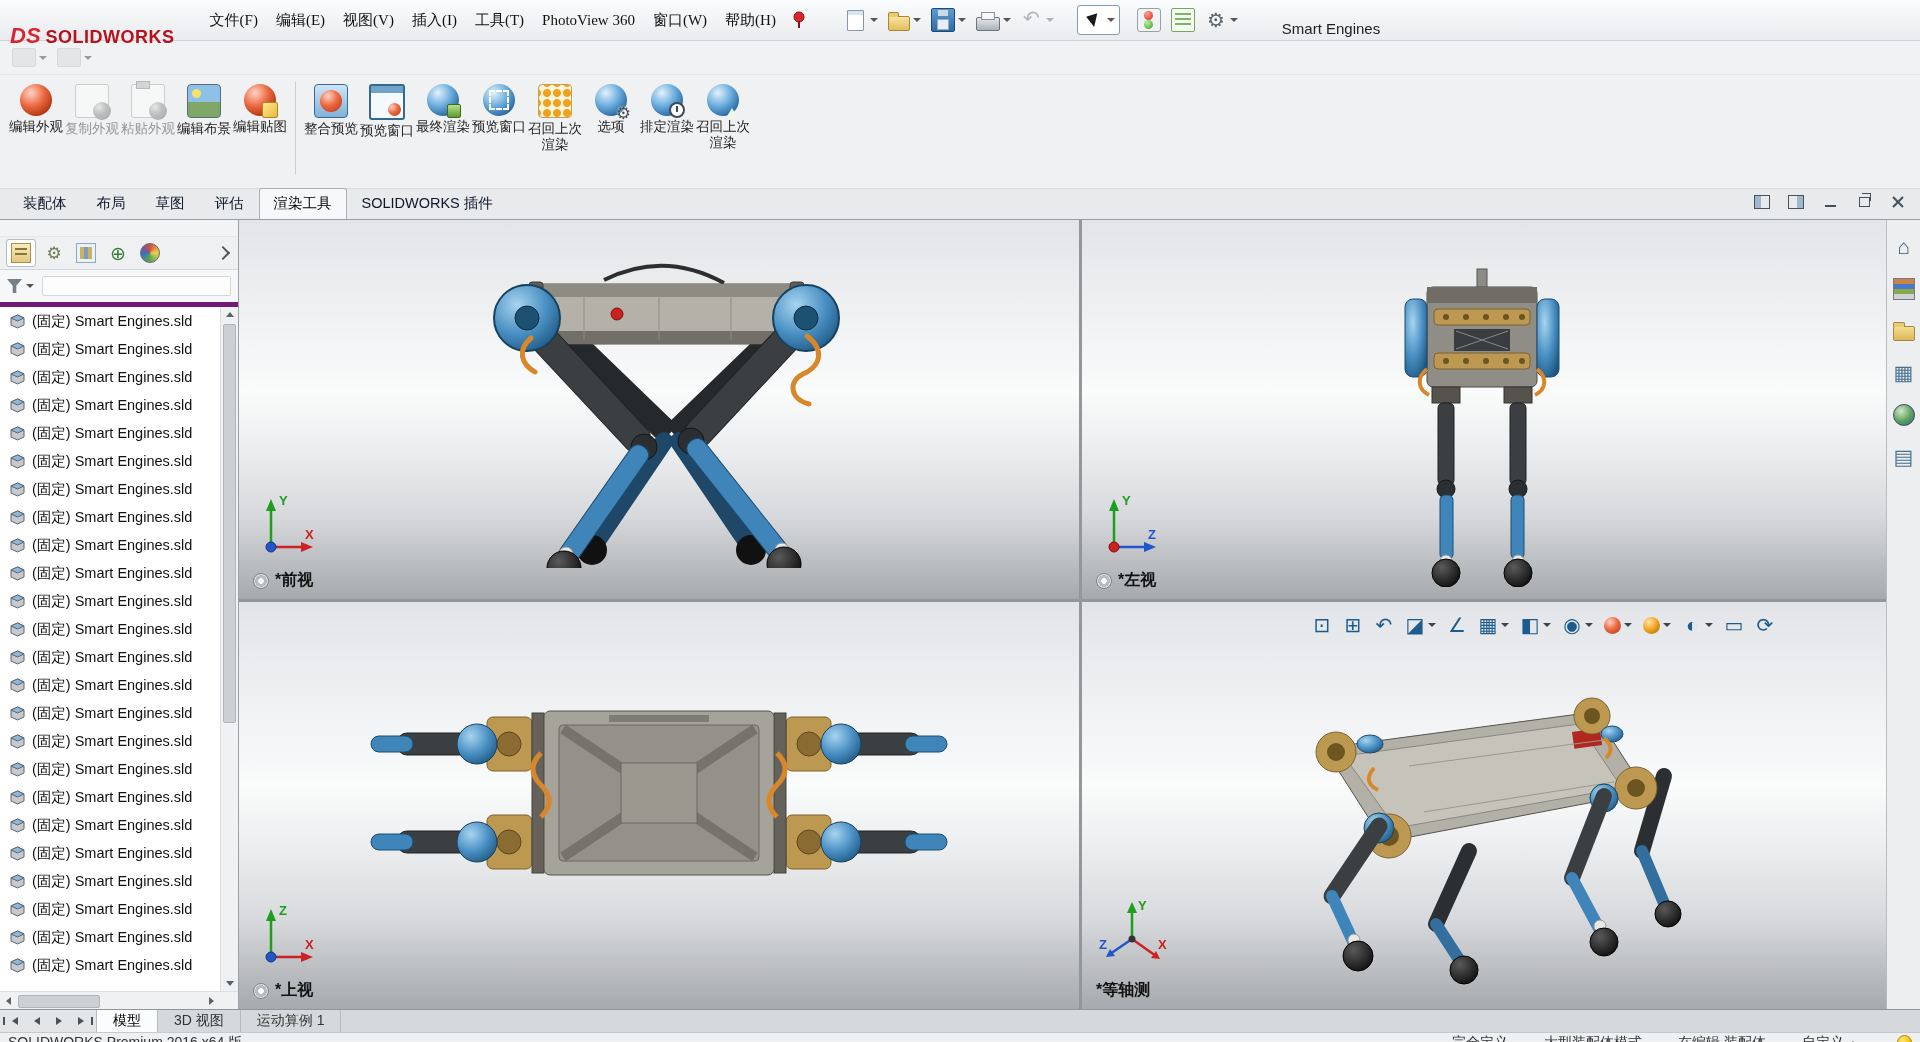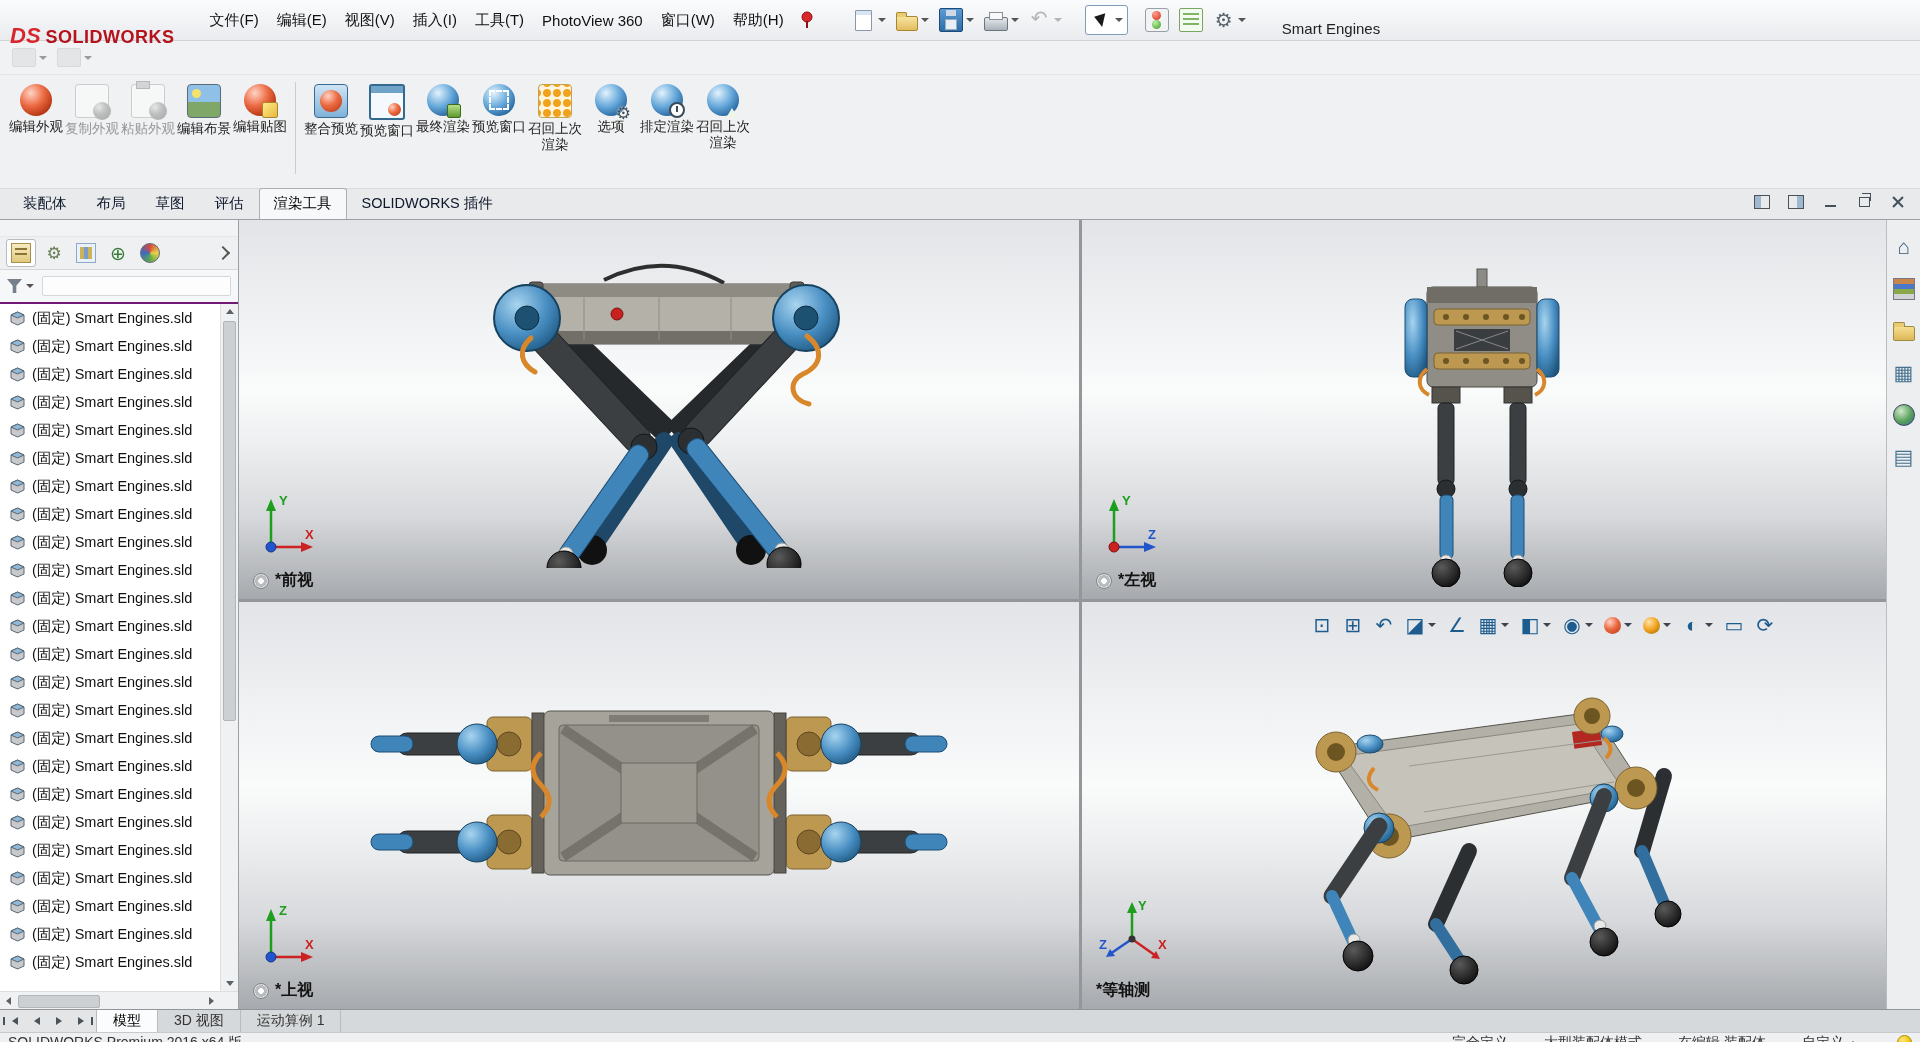--- a/index.html
+++ b/index.html
@@ -8,21 +8,21 @@
 
   
   .caret{width:0;height:0;border-left:4px solid transparent;border-right:4px solid transparent;border-top:4px solid #555;display:inline-block;}
   .caret-up{width:0;height:0;border-left:4px solid transparent;border-right:4px solid transparent;border-bottom:4px solid #555;display:inline-block;}
 
   
   .titlebar{height:40px;flex:0 0 40px;display:flex;align-items:center;background:linear-gradient(#fbfcfd,#e9ebee);border-bottom:1px solid #cfd3d7;position:relative;padding:0 10px;}
   .logo{display:flex;align-items:baseline;gap:5px;margin-right:26px;}
   .logo-ds{color:#d8262c;font-weight:bold;font-style:italic;font-size:22px;margin-top:32px;}
   .logo-text{color:#b5121b;font-weight:bold;font-size:18px;letter-spacing:.5px;}
-  .menus{display:flex;align-items:center;}
+  .menus{display:flex;align-items:center;font-family:Liberation Serif, serif;}
   .menu{padding:6px 9px;font-size:15px;color:#111;border-radius:2px;}
   .pin{margin:0 10px 0 6px;}
   .qtoolbar{display:flex;align-items:center;margin-left:22px;}
   .qbtn{display:flex;align-items:center;gap:3px;padding:3px 4px;border:1px solid transparent;border-radius:3px;}
   .qbtn.disabled{opacity:.4;}
   .qbtn.active{background:#fff;border-color:#7f9db9;}
   .qbtn.i-select-tool{margin-left:18px;}
   .qbtn.i-rebuild{margin-left:12px;}
   .qicon{width:22px;height:22px;position:relative;display:block;}
   .i-new-document .qicon{background:#fff;border:1px solid #8a97a8;width:15px;height:19px;margin:1px 3px;border-radius:1px;box-shadow:inset 0 4px 0 #d7e4f2;}
@@ -128,21 +128,21 @@
   .i-featuremanager-tree-icon .fm-ticon::after{content:"";position:absolute;inset:4px 3px;background:repeating-linear-gradient(#8a7435 0 2px,transparent 2px 5px);}
   .i-propertymanager-icon .fm-ticon::before{content:"⚙";font-size:17px;color:#6a7d52;}
   .i-configurationmanager-icon .fm-ticon{background:#eaf1f9;border:1px solid #8fa8c8;box-sizing:border-box;}
   .i-configurationmanager-icon .fm-ticon::after{content:"";position:absolute;inset:3px;background:repeating-linear-gradient(90deg,#ccb25a 0 4px,#7a9cc8 4px 8px);}
   .i-dimxpertmanager-icon .fm-ticon::before{content:"⊕";font-size:19px;color:#3a7d3a;}
   .i-displaymanager-icon .fm-ticon{border-radius:50%;background:conic-gradient(#d84a3a,#e8d24a,#5aa84a,#3a6ac8,#d84a3a);border:1px solid #667;box-sizing:border-box;}
   .fm-chevron{width:8px;height:8px;border-right:2px solid #555;border-top:2px solid #555;transform:rotate(45deg);margin-right:4px;}
   .fm-filter{height:28px;display:flex;align-items:center;padding:2px 7px;gap:4px;background:#f6f7f8;}
   .funnel{width:15px;height:14px;background:#76808a;clip-path:polygon(0 0,100% 0,62% 48%,62% 100%,38% 100%,38% 48%);}
   .filter-box{flex:1;height:18px;border:1px solid #d5d8da;background:#fdfdfe;border-radius:2px;margin-left:4px;}
-  .tree{flex:1;background:#fff;border-top:2px solid #701a75;position:relative;overflow:hidden;}
+  .tree{flex:1;background:#fff;border-top:5px solid #701a75;position:relative;overflow:hidden;}
   .tree-list{position:absolute;inset:0 18px 0 0;overflow:hidden;}
   .tree-row{height:28px;display:flex;align-items:center;gap:6px;padding-left:9px;font-size:14.5px;white-space:nowrap;color:#111;}
   .comp-icon{flex:0 0 auto;}
   .vscroll{position:absolute;top:0;right:0;bottom:0;width:17px;background:#f0f1f2;border-left:1px solid #dcdee0;}
   .sarrow{position:absolute;width:17px;height:15px;display:flex;align-items:center;justify-content:center;}
   .sarrow::before{content:"";width:0;height:0;}
   .sarrow.up{top:0;}
   .sarrow.up::before{border-left:4px solid transparent;border-right:4px solid transparent;border-bottom:5px solid #5a6269;}
   .sarrow.down{bottom:0;}
   .sarrow.down::before{border-left:4px solid transparent;border-right:4px solid transparent;border-top:5px solid #5a6269;}

